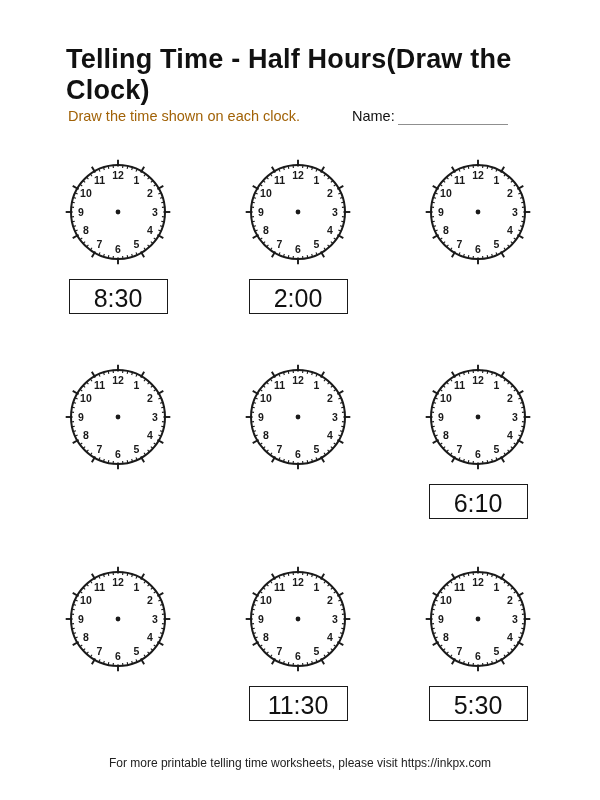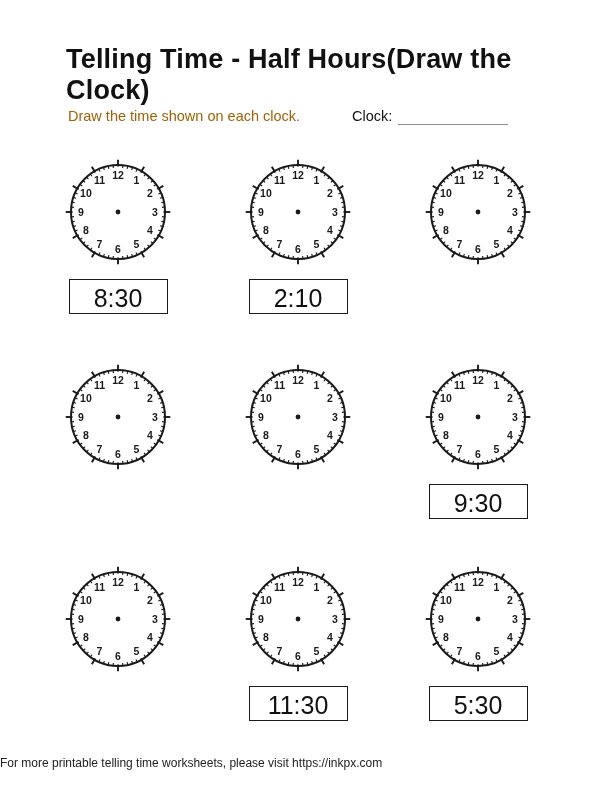--- a/index.html
+++ b/index.html
@@ -24,32 +24,32 @@
   .cell{position:absolute;width:106px;}
   .c0{left:65px}.c1{left:245px}.c2{left:425px}
   .r0{top:159px}.r1{top:364px}.r2{top:566px}
   .clock-svg{display:block;}
   .time-box{
     width:97px;height:33px;border:1.5px solid #1a1a1a;background:#fff;
     margin:14px auto 0;display:flex;align-items:flex-end;justify-content:center;
   }
   .time-text{font-size:25px;color:#111;}
   .footer{
-    position:absolute;left:0;top:756px;width:600px;text-align:left;
+    position:absolute;left:0;top:756px;width:600px;text-align:center;
     font-size:12px;color:#222;
   }
 </style>
 </head>
 <body>
 
 <div class="page">
   <h1 class="title">Telling Time - Half Hours(Draw the Clock)</h1>
 
   <span class="instruction">Draw the time shown on each clock.</span>
-  <span class="name-label">Clock:</span>
+  <span class="name-label">Name:</span>
   <span class="name-line"></span>
 
   <div id="clock-grid">
       <div class="cell c0 r0">
         <svg viewBox="0 0 106 106" width="106" height="106" class="clock-svg">
           <circle cx="53" cy="53" r="47" fill="#ffffff" stroke="#1a1a1a" stroke-width="2"></circle>
           <line x1="53" y1="7.5" x2="53" y2="0.7000000000000028" stroke="#1a1a1a" stroke-width="1.9"></line>
           <line x1="57.620158076430286" y1="9.042132224722316" x2="57.954649158886774" y2="5.859662159543845" stroke="#1a1a1a" stroke-width="1.1"></line>
           <line x1="62.18969673414496" y1="9.765876047565783" x2="62.85501414476179" y2="6.635803725217613" stroke="#1a1a1a" stroke-width="1.1"></line>
           <line x1="66.65855115137268" y1="10.963301979754213" x2="67.6474055333725" y2="7.919921127609726" stroke="#1a1a1a" stroke-width="1.1"></line>
@@ -198,21 +198,21 @@
           <text x="53.00000000000001" y="93.7" text-anchor="middle" font-size="10.5" font-weight="700" font-family="&quot;Liberation Sans&quot;,sans-serif" fill="#1a1a1a">6</text>
           <text x="34.500000000000014" y="88.74293994002424" text-anchor="middle" font-size="10.5" font-weight="700" font-family="&quot;Liberation Sans&quot;,sans-serif" fill="#1a1a1a">7</text>
           <text x="20.95706005997578" y="75.20000000000002" text-anchor="middle" font-size="10.5" font-weight="700" font-family="&quot;Liberation Sans&quot;,sans-serif" fill="#1a1a1a">8</text>
           <text x="16" y="56.70000000000001" text-anchor="middle" font-size="10.5" font-weight="700" font-family="&quot;Liberation Sans&quot;,sans-serif" fill="#1a1a1a">9</text>
           <text x="20.957060059975774" y="38.2" text-anchor="middle" font-size="10.5" font-weight="700" font-family="&quot;Liberation Sans&quot;,sans-serif" fill="#1a1a1a">10</text>
           <text x="34.499999999999986" y="24.65706005997578" text-anchor="middle" font-size="10.5" font-weight="700" font-family="&quot;Liberation Sans&quot;,sans-serif" fill="#1a1a1a">11</text>
           <text x="52.99999999999999" y="19.7" text-anchor="middle" font-size="10.5" font-weight="700" font-family="&quot;Liberation Sans&quot;,sans-serif" fill="#1a1a1a">12</text>
           <circle cx="53" cy="53" r="2.4" fill="#1a1a1a"></circle>
         </svg>
         <div class="time-box">
-          <span class="time-text">2:10</span>
+          <span class="time-text">2:00</span>
         </div>
       </div>
       <div class="cell c2 r0">
         <svg viewBox="0 0 106 106" width="106" height="106" class="clock-svg">
           <circle cx="53" cy="53" r="47" fill="#ffffff" stroke="#1a1a1a" stroke-width="2"></circle>
           <line x1="53" y1="7.5" x2="53" y2="0.7000000000000028" stroke="#1a1a1a" stroke-width="1.9"></line>
           <line x1="57.620158076430286" y1="9.042132224722316" x2="57.954649158886774" y2="5.859662159543845" stroke="#1a1a1a" stroke-width="1.1"></line>
           <line x1="62.18969673414496" y1="9.765876047565783" x2="62.85501414476179" y2="6.635803725217613" stroke="#1a1a1a" stroke-width="1.1"></line>
           <line x1="66.65855115137268" y1="10.963301979754213" x2="67.6474055333725" y2="7.919921127609726" stroke="#1a1a1a" stroke-width="1.1"></line>
           <line x1="70.97775962395036" y1="12.621290772197042" x2="72.27931688179292" y2="9.697945307740717" stroke="#1a1a1a" stroke-width="1.1"></line>
@@ -513,21 +513,21 @@
           <text x="53.00000000000001" y="93.7" text-anchor="middle" font-size="10.5" font-weight="700" font-family="&quot;Liberation Sans&quot;,sans-serif" fill="#1a1a1a">6</text>
           <text x="34.500000000000014" y="88.74293994002424" text-anchor="middle" font-size="10.5" font-weight="700" font-family="&quot;Liberation Sans&quot;,sans-serif" fill="#1a1a1a">7</text>
           <text x="20.95706005997578" y="75.20000000000002" text-anchor="middle" font-size="10.5" font-weight="700" font-family="&quot;Liberation Sans&quot;,sans-serif" fill="#1a1a1a">8</text>
           <text x="16" y="56.70000000000001" text-anchor="middle" font-size="10.5" font-weight="700" font-family="&quot;Liberation Sans&quot;,sans-serif" fill="#1a1a1a">9</text>
           <text x="20.957060059975774" y="38.2" text-anchor="middle" font-size="10.5" font-weight="700" font-family="&quot;Liberation Sans&quot;,sans-serif" fill="#1a1a1a">10</text>
           <text x="34.499999999999986" y="24.65706005997578" text-anchor="middle" font-size="10.5" font-weight="700" font-family="&quot;Liberation Sans&quot;,sans-serif" fill="#1a1a1a">11</text>
           <text x="52.99999999999999" y="19.7" text-anchor="middle" font-size="10.5" font-weight="700" font-family="&quot;Liberation Sans&quot;,sans-serif" fill="#1a1a1a">12</text>
           <circle cx="53" cy="53" r="2.4" fill="#1a1a1a"></circle>
         </svg>
         <div class="time-box">
-          <span class="time-text">9:30</span>
+          <span class="time-text">6:10</span>
         </div>
       </div>
       <div class="cell c0 r2">
         <svg viewBox="0 0 106 106" width="106" height="106" class="clock-svg">
           <circle cx="53" cy="53" r="47" fill="#ffffff" stroke="#1a1a1a" stroke-width="2"></circle>
           <line x1="53" y1="7.5" x2="53" y2="0.7000000000000028" stroke="#1a1a1a" stroke-width="1.9"></line>
           <line x1="57.620158076430286" y1="9.042132224722316" x2="57.954649158886774" y2="5.859662159543845" stroke="#1a1a1a" stroke-width="1.1"></line>
           <line x1="62.18969673414496" y1="9.765876047565783" x2="62.85501414476179" y2="6.635803725217613" stroke="#1a1a1a" stroke-width="1.1"></line>
           <line x1="66.65855115137268" y1="10.963301979754213" x2="67.6474055333725" y2="7.919921127609726" stroke="#1a1a1a" stroke-width="1.1"></line>
           <line x1="70.97775962395036" y1="12.621290772197042" x2="72.27931688179292" y2="9.697945307740717" stroke="#1a1a1a" stroke-width="1.1"></line>

